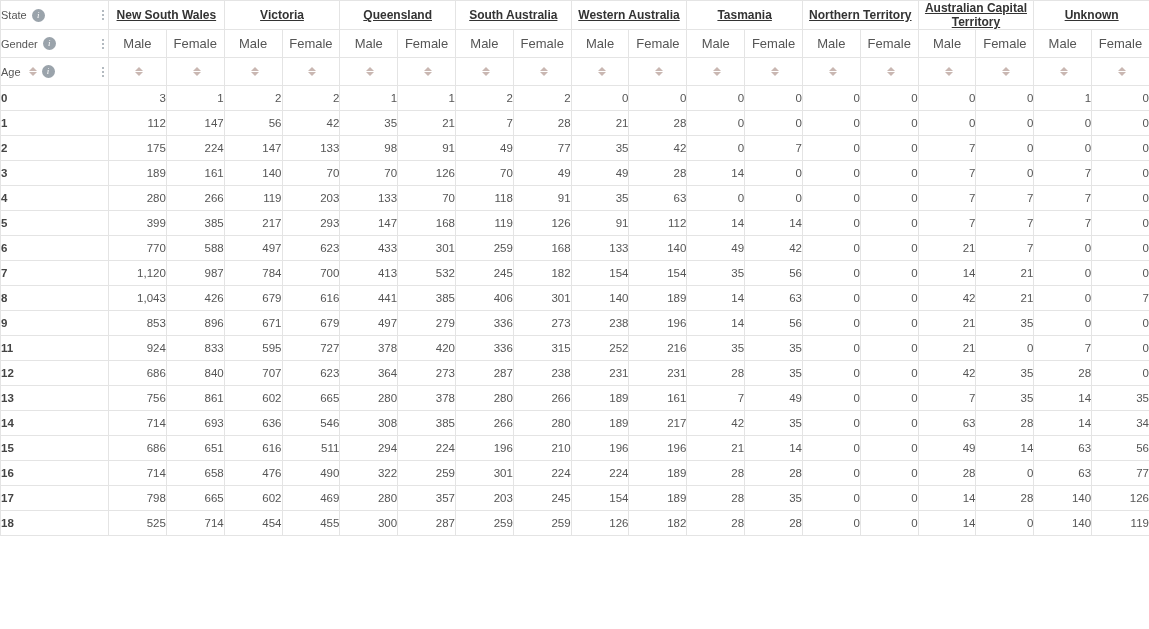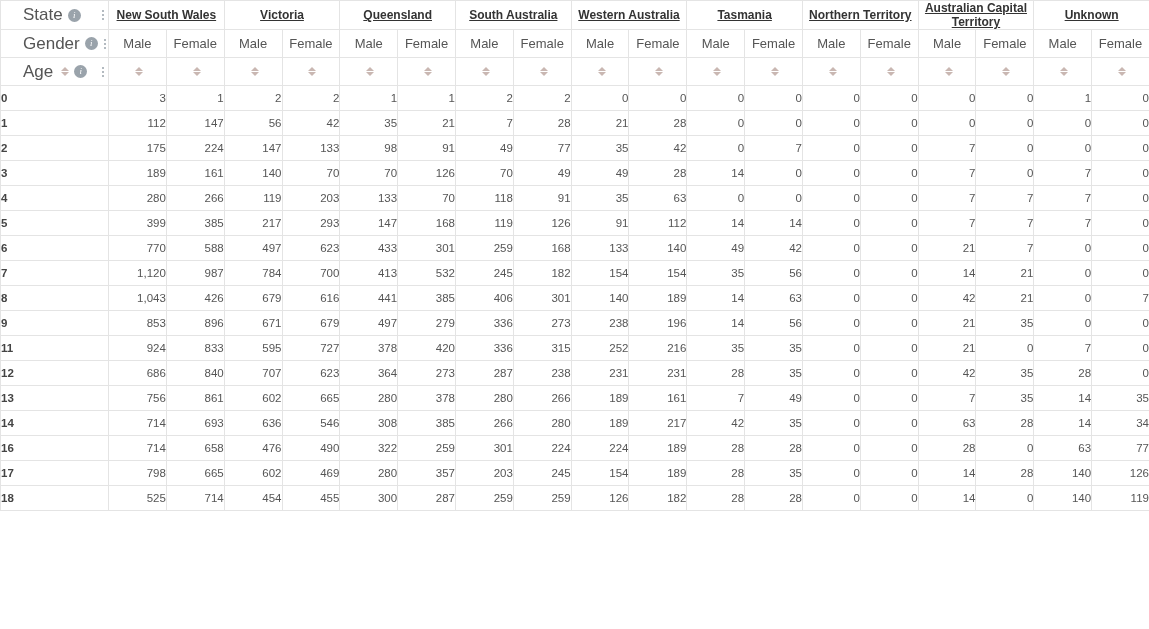--- a/index.html
+++ b/index.html
@@ -37,24 +37,23 @@
     height: 28px;
   }
   .hdr-label-inner {
     display: flex;
     align-items: center;
     justify-content: flex-start;
     gap: 5px;
     height: 100%;
   }
   .hdr-label-text {
-    font-size: 17px;
+    font-size: 11px;
     color: #555;
     font-weight: normal;
-    padding-left: 22px;
   }
   .info-icon {
     width: 13px; height: 13px;
     border-radius: 50%;
     background: #9aa3ab;
     color: #fff;
     font-size: 9px;
     font-style: italic;
     font-family: "Liberation Serif", serif;
     line-height: 13px;
@@ -676,20 +675,41 @@
           <td class="val">42</td>
           <td class="val">35</td>
           <td class="val">0</td>
           <td class="val">0</td>
           <td class="val">63</td>
           <td class="val">28</td>
           <td class="val">14</td>
           <td class="val">34</td>
         </tr>
         <tr class="body-row">
+          <td class="rowhdr">15</td>
+          <td class="val">686</td>
+          <td class="val">651</td>
+          <td class="val">616</td>
+          <td class="val">511</td>
+          <td class="val">294</td>
+          <td class="val">224</td>
+          <td class="val">196</td>
+          <td class="val">210</td>
+          <td class="val">196</td>
+          <td class="val">196</td>
+          <td class="val">21</td>
+          <td class="val">14</td>
+          <td class="val">0</td>
+          <td class="val">0</td>
+          <td class="val">49</td>
+          <td class="val">14</td>
+          <td class="val">63</td>
+          <td class="val">56</td>
+        </tr>
+        <tr class="body-row">
           <td class="rowhdr">16</td>
           <td class="val">714</td>
           <td class="val">658</td>
           <td class="val">476</td>
           <td class="val">490</td>
           <td class="val">322</td>
           <td class="val">259</td>
           <td class="val">301</td>
           <td class="val">224</td>
           <td class="val">224</td>

